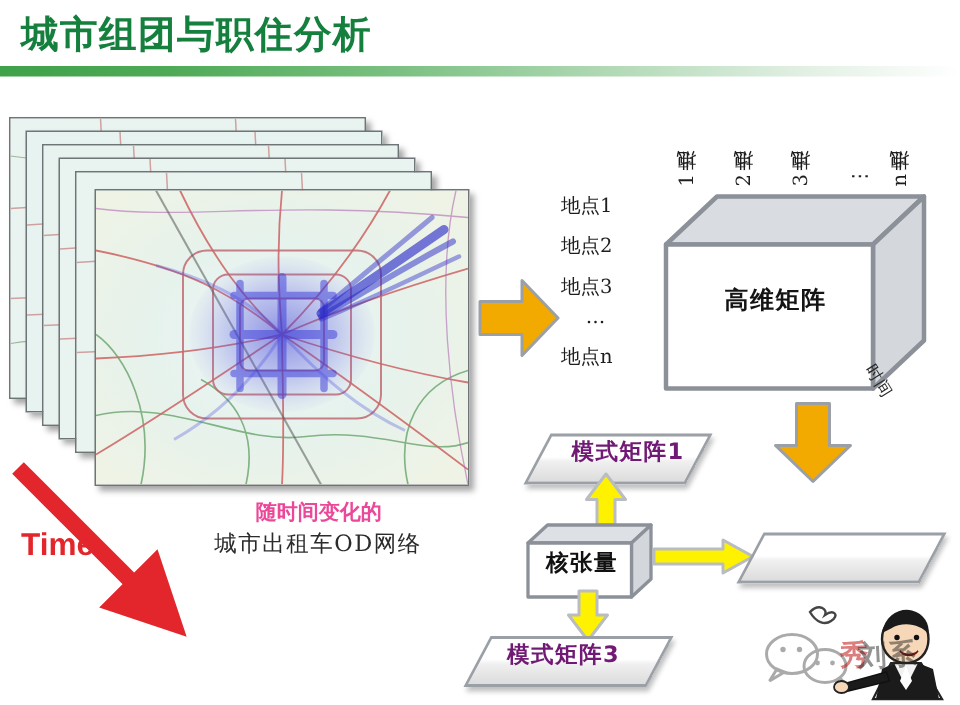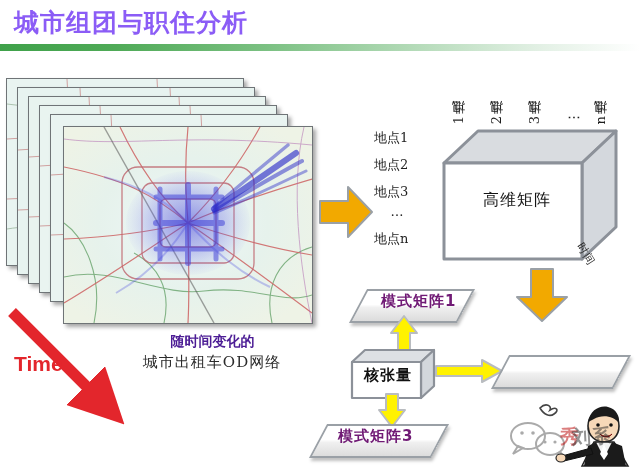--- a/index.html
+++ b/index.html
@@ -17,21 +17,21 @@
     width: 640px; height: 470px;
     background: #ffffff;
   }
 
   
   .title {
     position: absolute;
     left: 14px; top: 6px;
     font-size: 25px;
     font-weight: bold;
-    color: #8b5cf6;
+    color: #15803d;
     letter-spacing: 1px;
     font-family: Liberation Serif, serif;
     white-space: nowrap;
   }
   .title-rule {
     position: absolute;
     left: 0px; top: 44px;
     width: 640px; height: 7px;
     background: linear-gradient(to right, #3FA14A 0%, #4FAA57 18%, #7CC183 42%, #B7DCBB 66%, #E2F0E4 84%, #FFFFFF 100%);
   }
@@ -71,21 +71,21 @@
     color: #E3262C;
     font-family: "Liberation Sans", "DejaVu Sans", sans-serif;
   }
   .cap-bold {
     position: absolute;
     left: 120px; top: 333px;
     width: 185px;
     text-align: center;
     font-size: 14px;
     font-weight: bold;
-    color: #4c1d95;
+    color: #ec4899;
     font-family: "DejaVu Sans", "Liberation Sans", sans-serif;
   }
   .cap-sub {
     position: absolute;
     left: 112px; top: 353px;
     width: 200px;
     text-align: center;
     font-size: 15px;
     color: #2b2b2b;
     font-family: "DejaVu Serif", "Liberation Serif", serif;
@@ -109,21 +109,21 @@
     position: absolute;
     left: 440px; top: 127px;
     width: 190px; height: 140px;
   }
   .cube-label {
     position: absolute;
     left: 452px; top: 190px;
     width: 130px;
     text-align: center;
     font-size: 16px;
-    font-weight: normal;
+    font-weight: bold;
     color: #141414;
     font-family: "DejaVu Sans", "Liberation Sans", sans-serif;
     letter-spacing: 1px;
   }
   .time-axis {
     position: absolute;
     left: 586px; top: 240px;
     font-size: 11px;
     color: #2a2a2a;
     font-family: "DejaVu Serif", "Liberation Serif", serif;

